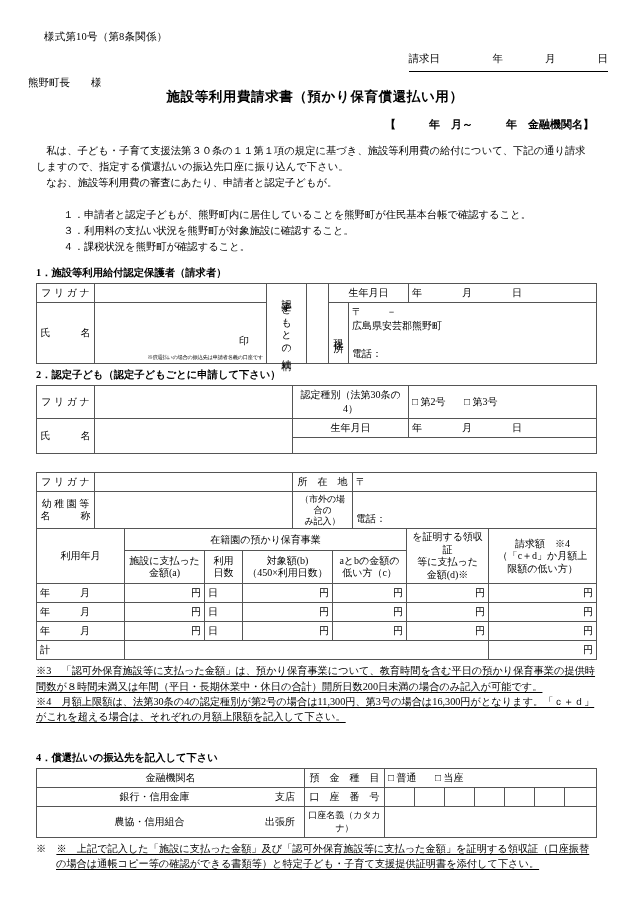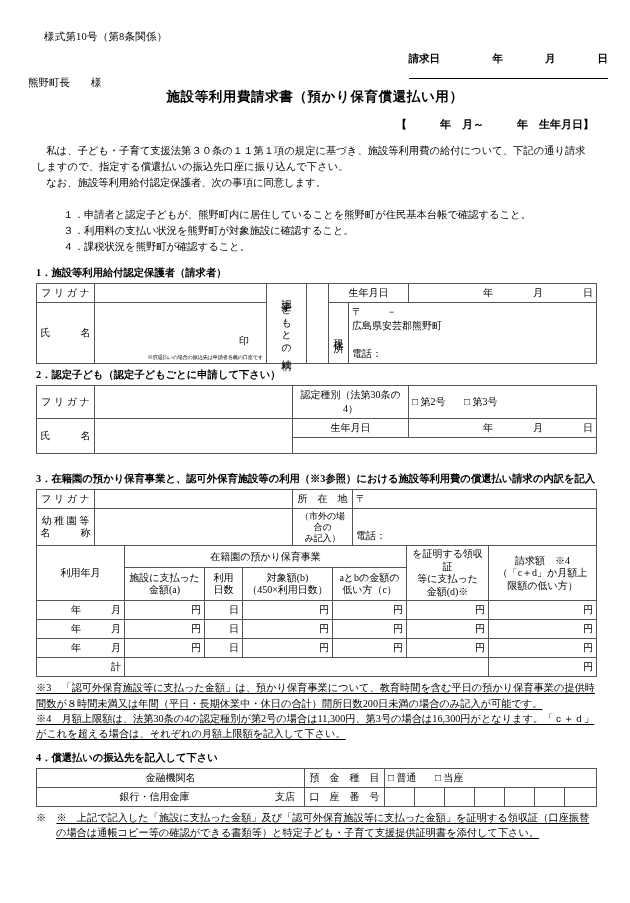--- a/index.html
+++ b/index.html
@@ -13,21 +13,21 @@
     position: relative;
     overflow: hidden;
   }
   .page { position: relative; width: 630px; height: 903px; padding: 0; }
 
   
   .form-no { position: absolute; left: 44px; top: 30px; font-size: 10.5px; letter-spacing: .2px; }
   .claim-date {
     position: absolute; right: 22px; top: 52px;
     font-size: 10.5px; border-bottom: 1px solid #000;
-    padding-bottom: 12px; white-space: pre; font-weight: bold;
+    padding-bottom: 5px; white-space: pre;
   }
   .addressee { position: absolute; left: 28px; top: 76px; font-size: 10.5px; }
   .doc-title {
     position: absolute; left: 0; right: 0; top: 88px;
     text-align: center; font-size: 13.5px; font-weight: bold;
     letter-spacing: .6px;
   }
   .period { position: absolute; right: 36px; top: 117px; font-size: 11px; font-weight: bold; white-space: pre; }
 
   
@@ -42,21 +42,21 @@
 
   .block { position: absolute; left: 36px; width: 560px; }
 
   
   table.f { border-collapse: collapse; width: 560px; table-layout: fixed; }
   table.f td, table.f th {
     border: 1px solid #555; font-size: 10px; font-weight: normal;
     padding: 2px 3px; vertical-align: middle; background: #fff;
   }
   td.sh { background: #d6d6d6; text-align: center; }
-  .ctr { text-align: right; }
+  .ctr { text-align: left; }
   .rgt { text-align: right; }
   .lft { text-align: left; }
   .spread { display: flex; justify-content: space-between; padding: 0 6px; gap: 12px; }
   .vert {
     writing-mode: vertical-rl; text-orientation: upright;
     letter-spacing: 2px; margin: 0 auto; line-height: 1.1;
   }
   .tiny { font-size: 5.2px; letter-spacing: -.2px; }
   .nowrap { white-space: nowrap; }
   .chk { font-size: 10px; }
@@ -66,25 +66,25 @@
 </style>
 </head>
 <body>
 
 <div class="page">
 
   <div class="form-no">様式第10号（第8条関係）</div>
   <div class="claim-date">請求日　　　　　年　　　　月　　　　日</div>
   <div class="addressee">熊野町長　　様</div>
   <div class="doc-title">施設等利用費請求書（預かり保育償還払い用）</div>
-  <div class="period">【　　　年　月～　　　年　生年月日】</div>
+  <div class="period">【　　　年　月～　　　年　金融機関名】</div>
 
   <div class="body-text">
     <p class="indent1">私は、子ども・子育て支援法第３０条の１１第１項の規定に基づき、施設等利用費の給付について、下記の通り請求しますので、指定する償還払いの振込先口座に振り込んで下さい。</p>
-    <p class="indent1">なお、施設等利用給付認定保護者、次の事項に同意します。</p>
+    <p class="indent1">なお、施設等利用費の審査にあたり、申請者と認定子どもが。</p>
     <ul class="numlist">
       <li>１．申請者と認定子どもが、熊野町内に居住していることを熊野町が住民基本台帳で確認すること。</li>
       <li>３．利用料の支払い状況を熊野町が対象施設に確認すること。</li>
       <li>４．課税状況を熊野町が確認すること。</li>
     </ul>
   </div>
 
   <div class="block" style="top:266px;">
     <div class="sec-head">1．施設等利用給付認定保護者（請求者）</div>
     <table class="f">
@@ -158,21 +158,20 @@
         <td class="ctr">年　　　　月　　　　日</td>
       </tr>
       <tr>
         <td colspan="2" style="height:14px">&nbsp;</td>
       </tr>
     </tbody>
       </table>
   </div>
 
   <div class="block" style="top:472px;">
-    <div class="sec-head">3．在籍園の預かり保育事業と、認可外保育施設等の利用（※3参照）における施設等利用費の償還払い請求の内訳を記入</div>
 
     <table class="f">
       <colgroup>
         <col style="width:58px">
           <col style="width:198px">
           <col style="width:60px">
           <col style="width:244px">
       </colgroup>
       <tbody>
           <tr>
@@ -307,20 +306,32 @@
         </td>
         <td class="sh">口　座　番　号</td>
         <td>&nbsp;</td>
         <td>&nbsp;</td>
         <td>&nbsp;</td>
         <td>&nbsp;</td>
         <td>&nbsp;</td>
         <td>&nbsp;</td>
         <td>&nbsp;</td>
       </tr>
+      <tr>
+        <td>
+          <div class="spread">
+            <span style="flex:1"></span>
+            <span>農協・信用組合</span>
+            <span style="flex:1"></span>
+            <span>出張所</span>
+          </div>
+        </td>
+        <td class="sh" style="font-size:9px">口座名義（カタカナ）</td>
+        <td colspan="7">&nbsp;</td>
+      </tr>
     </tbody>
       </table>
     <div class="note" style="margin-top:3px;padding-left:20px;text-indent:-20px;">
       <span>※　</span><u>※　上記で記入した「施設に支払った金額」及び「認可外保育施設等に支払った金額」を証明する領収証（口座振替の場合は通帳コピー等の確認ができる書類等）と特定子ども・子育て支援提供証明書を添付して下さい。</u>
     </div>
   </div>
 
 </div>
 
 </body></html>

